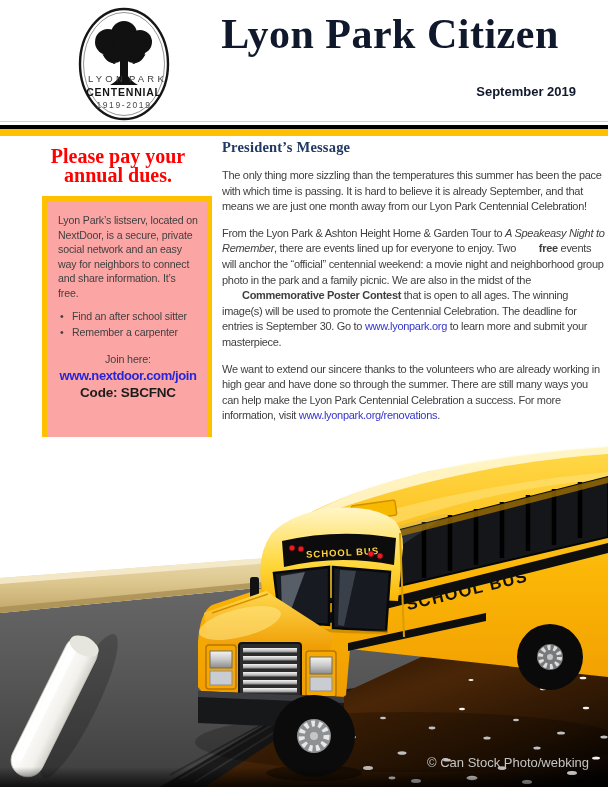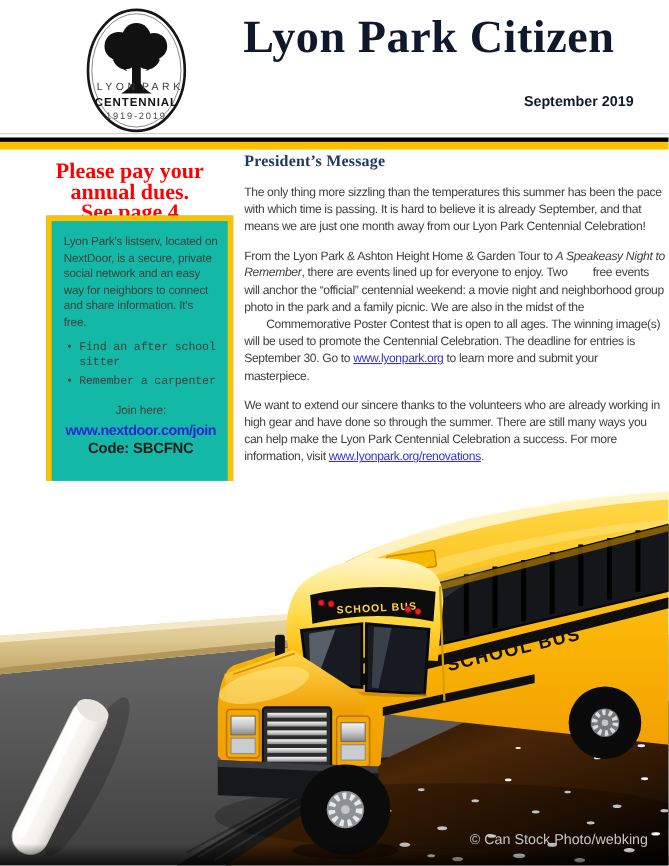--- a/index.html
+++ b/index.html
@@ -25,24 +25,24 @@
   .bar-black { position:absolute; left:0; top:125px; width:608px; height:4px; }
   .bar-gold  { position:absolute; left:0; top:129px; width:608px; height:7px; }
   
   .dues {
     position:absolute; left:20px; top:147px; width:196px; text-align:center;
     font-family:"Liberation Serif", serif; font-weight:700; font-size:20px;
     line-height:18.5px; color:#FF0000;
   }
   .nd-box {
     position:absolute; left:42px; top:196px; width:170px; min-height:272px;
-    border:5px solid #FFC000; background:#14b8a6; padding:12px 9px 10px 11px;
+    border:5px solid #FFC000; background:#fca5a5; padding:12px 9px 10px 11px;
     color:#3f3f3f; font-size:10.6px; line-height:14.6px; letter-spacing:-0.15px;
   }
-  .nd-box ul { list-style:none; margin:8px 0 4px 2px;font-family:Liberation Mono, monospace; }
+  .nd-box ul { list-style:none; margin:8px 0 4px 2px; }
   .nd-box li { padding-left:12px; position:relative; margin-bottom:2px; }
   .nd-box li::before { content:"•"; position:absolute; left:0; top:0; color:#3f3f3f; }
   .nd-foot { text-align:center; margin-top:12px; }
   .nd-join { font-size:10.8px; color:#3f3f3f; }
   .nd-link {
     display:block; margin-top:3px; font-weight:700; font-size:13px;
     letter-spacing:-0.4px; color:#2626D8; cursor:pointer;
   }
   .nd-code { display:block; margin-top:2px; font-weight:700; font-size:13.5px; color:#1c1c1c; letter-spacing:-0.2px; }
   .meet-box {
@@ -56,22 +56,22 @@
   .message { position:absolute; left:222px; top:139px; width:383px; }
   .msg-head {
     font-family:"Liberation Serif", serif; font-weight:700; font-size:14.5px;
     color:#1F3864; letter-spacing:.2px; margin-bottom:12px;
   }
   .msg-p {
     font-size:11px; line-height:15.6px; letter-spacing:-0.3px; color:#3f3f3f;
     margin-bottom:11px; text-align:left;
   }
   .run-i { font-style:italic; }
-  .run-b { font-weight:400;padding-left:20px; }
-  .run-l { color:#3434CC; text-decoration:underline; cursor:pointer; }
+  .run-b { font-weight:700;padding-left:20px; }
+  .run-l { color:#3434CC; cursor:pointer; }
   .signature {
     margin:12px 0 0 30px; font-family:"DejaVu Serif", serif; font-style:italic;
     font-weight:700; font-size:14.5px; line-height:22px; color:#3a3a3a; letter-spacing:.3px;
   }
   
   .photo { position:absolute; left:0; top:437px; width:608px; height:350px; }
 </style>
 </head>
 <body>
 
@@ -100,21 +100,20 @@
   </div>
 
   <div class="masthead-title">Lyon Park Citizen</div>
   <div class="issue-date">September 2019</div>
   <div class="hairline"></div>
   <div class="bar-black" id="bar-black" style="background: rgb(0, 0, 0);"></div>
   <div class="bar-gold" id="bar-gold" style="background: rgb(255, 192, 0);"></div>
 
   <div class="dues" id="dues">
       <div>Please pay your annual dues.</div>
-      <div>See page 4</div>
     </div>
 
   <div class="nd-box" id="nd-box" style="border-color: rgb(255, 192, 0);">
     <div>Lyon Park’s listserv, located on NextDoor, is a secure, private social network and an easy way for neighbors to connect and share information. It’s free.</div>
     <ul id="nd-bullets">
         <li>Find an after school sitter</li>
         <li>Remember a carpenter</li>
       </ul>
     <div class="nd-foot">
       <div class="nd-join">Join here:</div>

